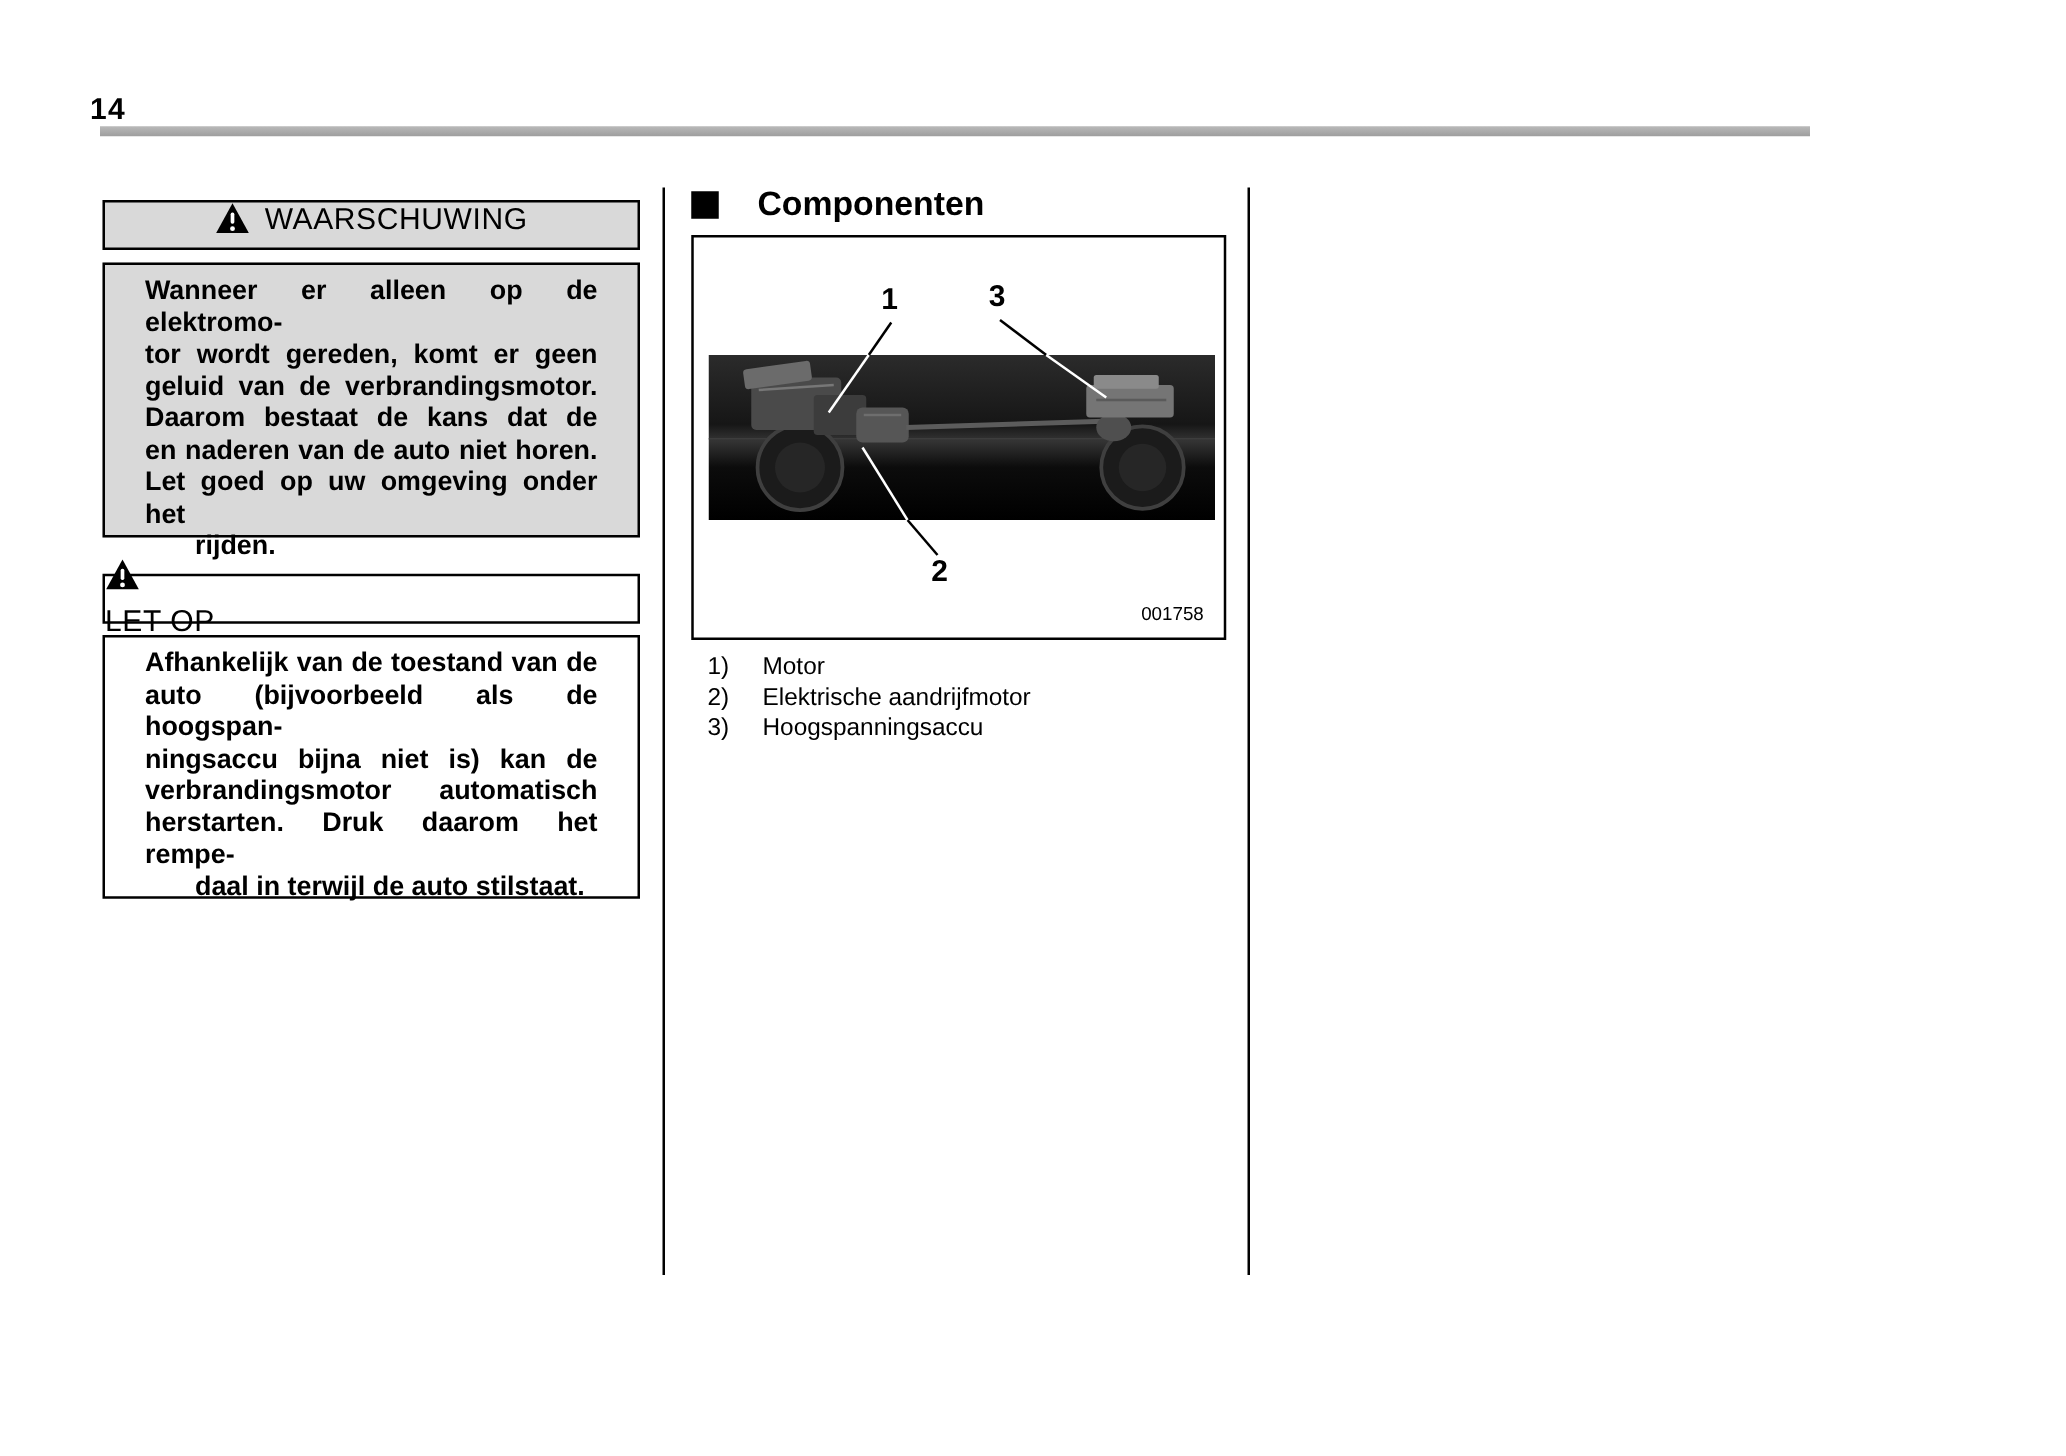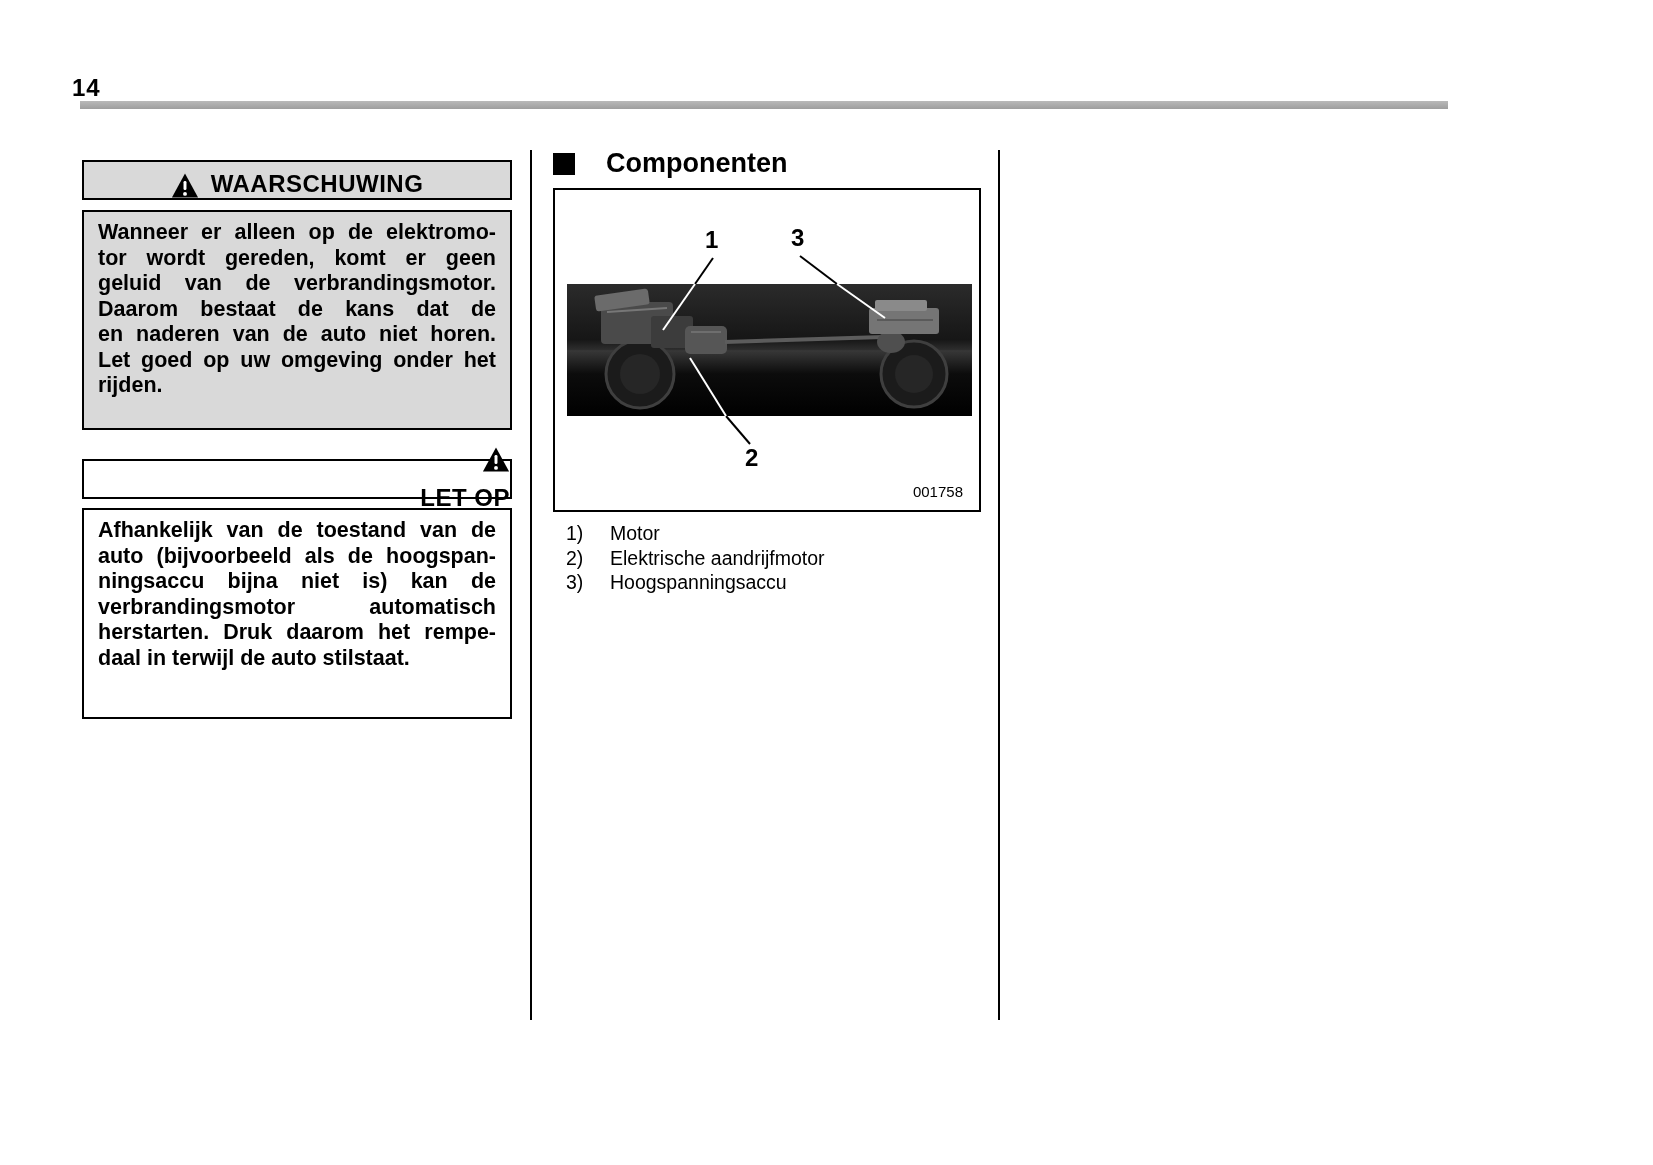--- a/index.html
+++ b/index.html
@@ -13,35 +13,35 @@
   .page-number { left:72px; top:74px; font-size:24px; font-weight:bold; letter-spacing:1px; }
   .top-rule { left:80px; top:101px; width:1368px; height:8px; background:linear-gradient(to bottom,#b9b9b9,#9e9e9e); }
 
   .col-divider { width:2px; background:#000; top:150px; height:870px; }
   .col-divider.left { left:530px; }
   .col-divider.right { left:998px; }
 
   
   .alert-header {
     left:82px; width:430px; height:40px; border:2px solid #000;
-    display:flex; align-items:flex-end; justify-content:center; gap:12px;
-    font-size:24px; font-weight:bold; letter-spacing:0.5px;
+    display:flex; align-items:flex-start; justify-content:center; gap:12px;
+    font-size:24px; font-weight:normal; letter-spacing:0.5px;
   }
   .alert-header.warn { top:160px; background:#d9d9d9; }
   .alert-header.caution { top:459px; background:#ffffff;flex-direction:column; }
 
   .alert-body {
     left:82px; width:430px; border:2px solid #000;
-    padding:8px 14px; font-size:21.5px; font-weight:bold; line-height:25.5px;
+    padding:8px 32px; font-size:21.5px; font-weight:bold; line-height:25.5px;
   }
   .alert-body.warn { top:210px; height:220px; background:#d9d9d9; }
   .alert-body.caution { top:508px; height:211px; background:#ffffff; }
 
   .jline { text-align:justify; text-align-last:justify; text-justify:inter-word; }
-  .jline.last { text-align-last:left; }
+  .jline.last { text-align-last:left;margin-left:40px; }
 
   .tri-icon { width:28px; height:25px; display:block; }
 
   
   .section-heading {
     left:553px; top:148px; display:flex; align-items:center; gap:31px;
     font-size:27px; font-weight:bold;
   }
   .section-bullet { width:22px; height:22px; background:#000; display:inline-block; }
 

